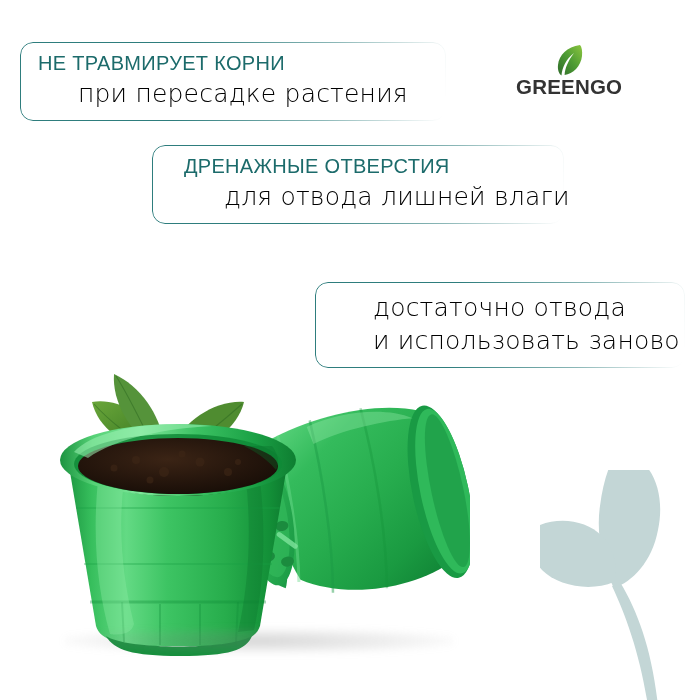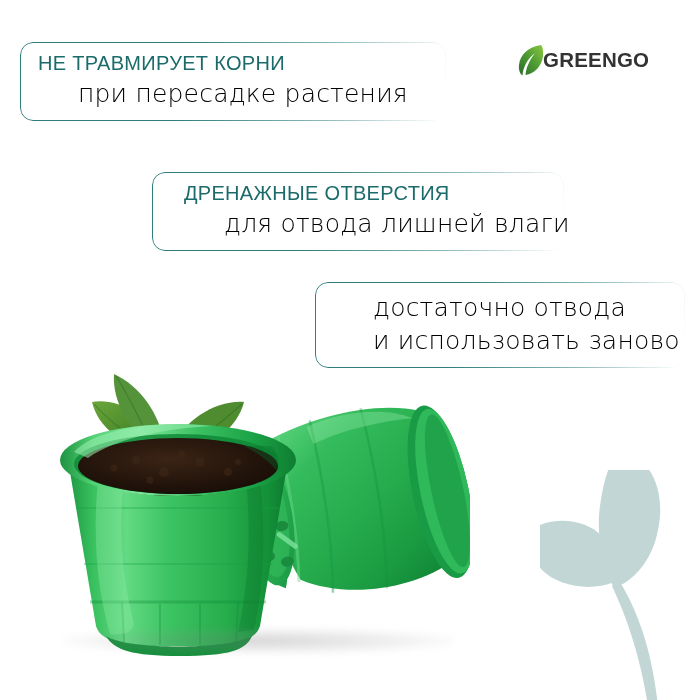--- a/index.html
+++ b/index.html
@@ -8,21 +8,21 @@
     background:#ffffff;
     font-family:"Liberation Sans", sans-serif;
     overflow:hidden;position:relative;
   }
   .stage{position:absolute;inset:0;width:700px;height:700px;}
 
   
   .watermark{position:absolute;left:540px;top:470px;width:170px;height:235px;}
 
   
-  .logo{position:absolute;left:518px;top:44px;display:flex;align-items:center;gap:1px;}
+  .logo{position:absolute;left:518px;top:44px;display:flex;align-items:center;gap:1px;flex-direction:column;}
   .logo-leaf{width:26px;height:32px;display:block;}
   .logo-word{
     font-size:20.5px;font-weight:bold;color:#333333;
     letter-spacing:.2px;line-height:1;margin-left:-2px;
     font-family:"Liberation Sans", sans-serif;
   }
 
   
   .feature{position:absolute;box-sizing:border-box;padding:9px 16px 11px 18px;}
   .feature .bracket{
@@ -36,21 +36,21 @@
     position:relative;color:#1c6b6b;font-size:20px;line-height:1.28;
     letter-spacing:.3px;white-space:nowrap;
     font-family:"Liberation Sans", sans-serif;
   }
   .feature .sub{
     position:relative;color:#000000;font-size:25px;line-height:1.32;
     letter-spacing:.2px;white-space:nowrap;
     font-family:"DejaVu Sans", sans-serif;font-weight:300;margin-left:40px;
   }
   #feature-1{left:20px;top:42px;width:426px;}
-  #feature-2{left:152px;top:172px;width:412px;padding-left:32px;}
+  #feature-2{left:152px;top:145px;width:412px;padding-left:32px;}
   #feature-3{left:315px;top:282px;width:370px;}
 
   
   .product{position:absolute;left:40px;top:340px;width:430px;height:330px;}
   .pot-shadow{
     position:absolute;left:24px;top:288px;width:390px;height:26px;
     background:radial-gradient(ellipse at 50% 50%, rgba(120,120,120,.30) 0%, rgba(150,150,150,.12) 55%, rgba(255,255,255,0) 78%);
     filter:blur(3px);
   }
 </style>

